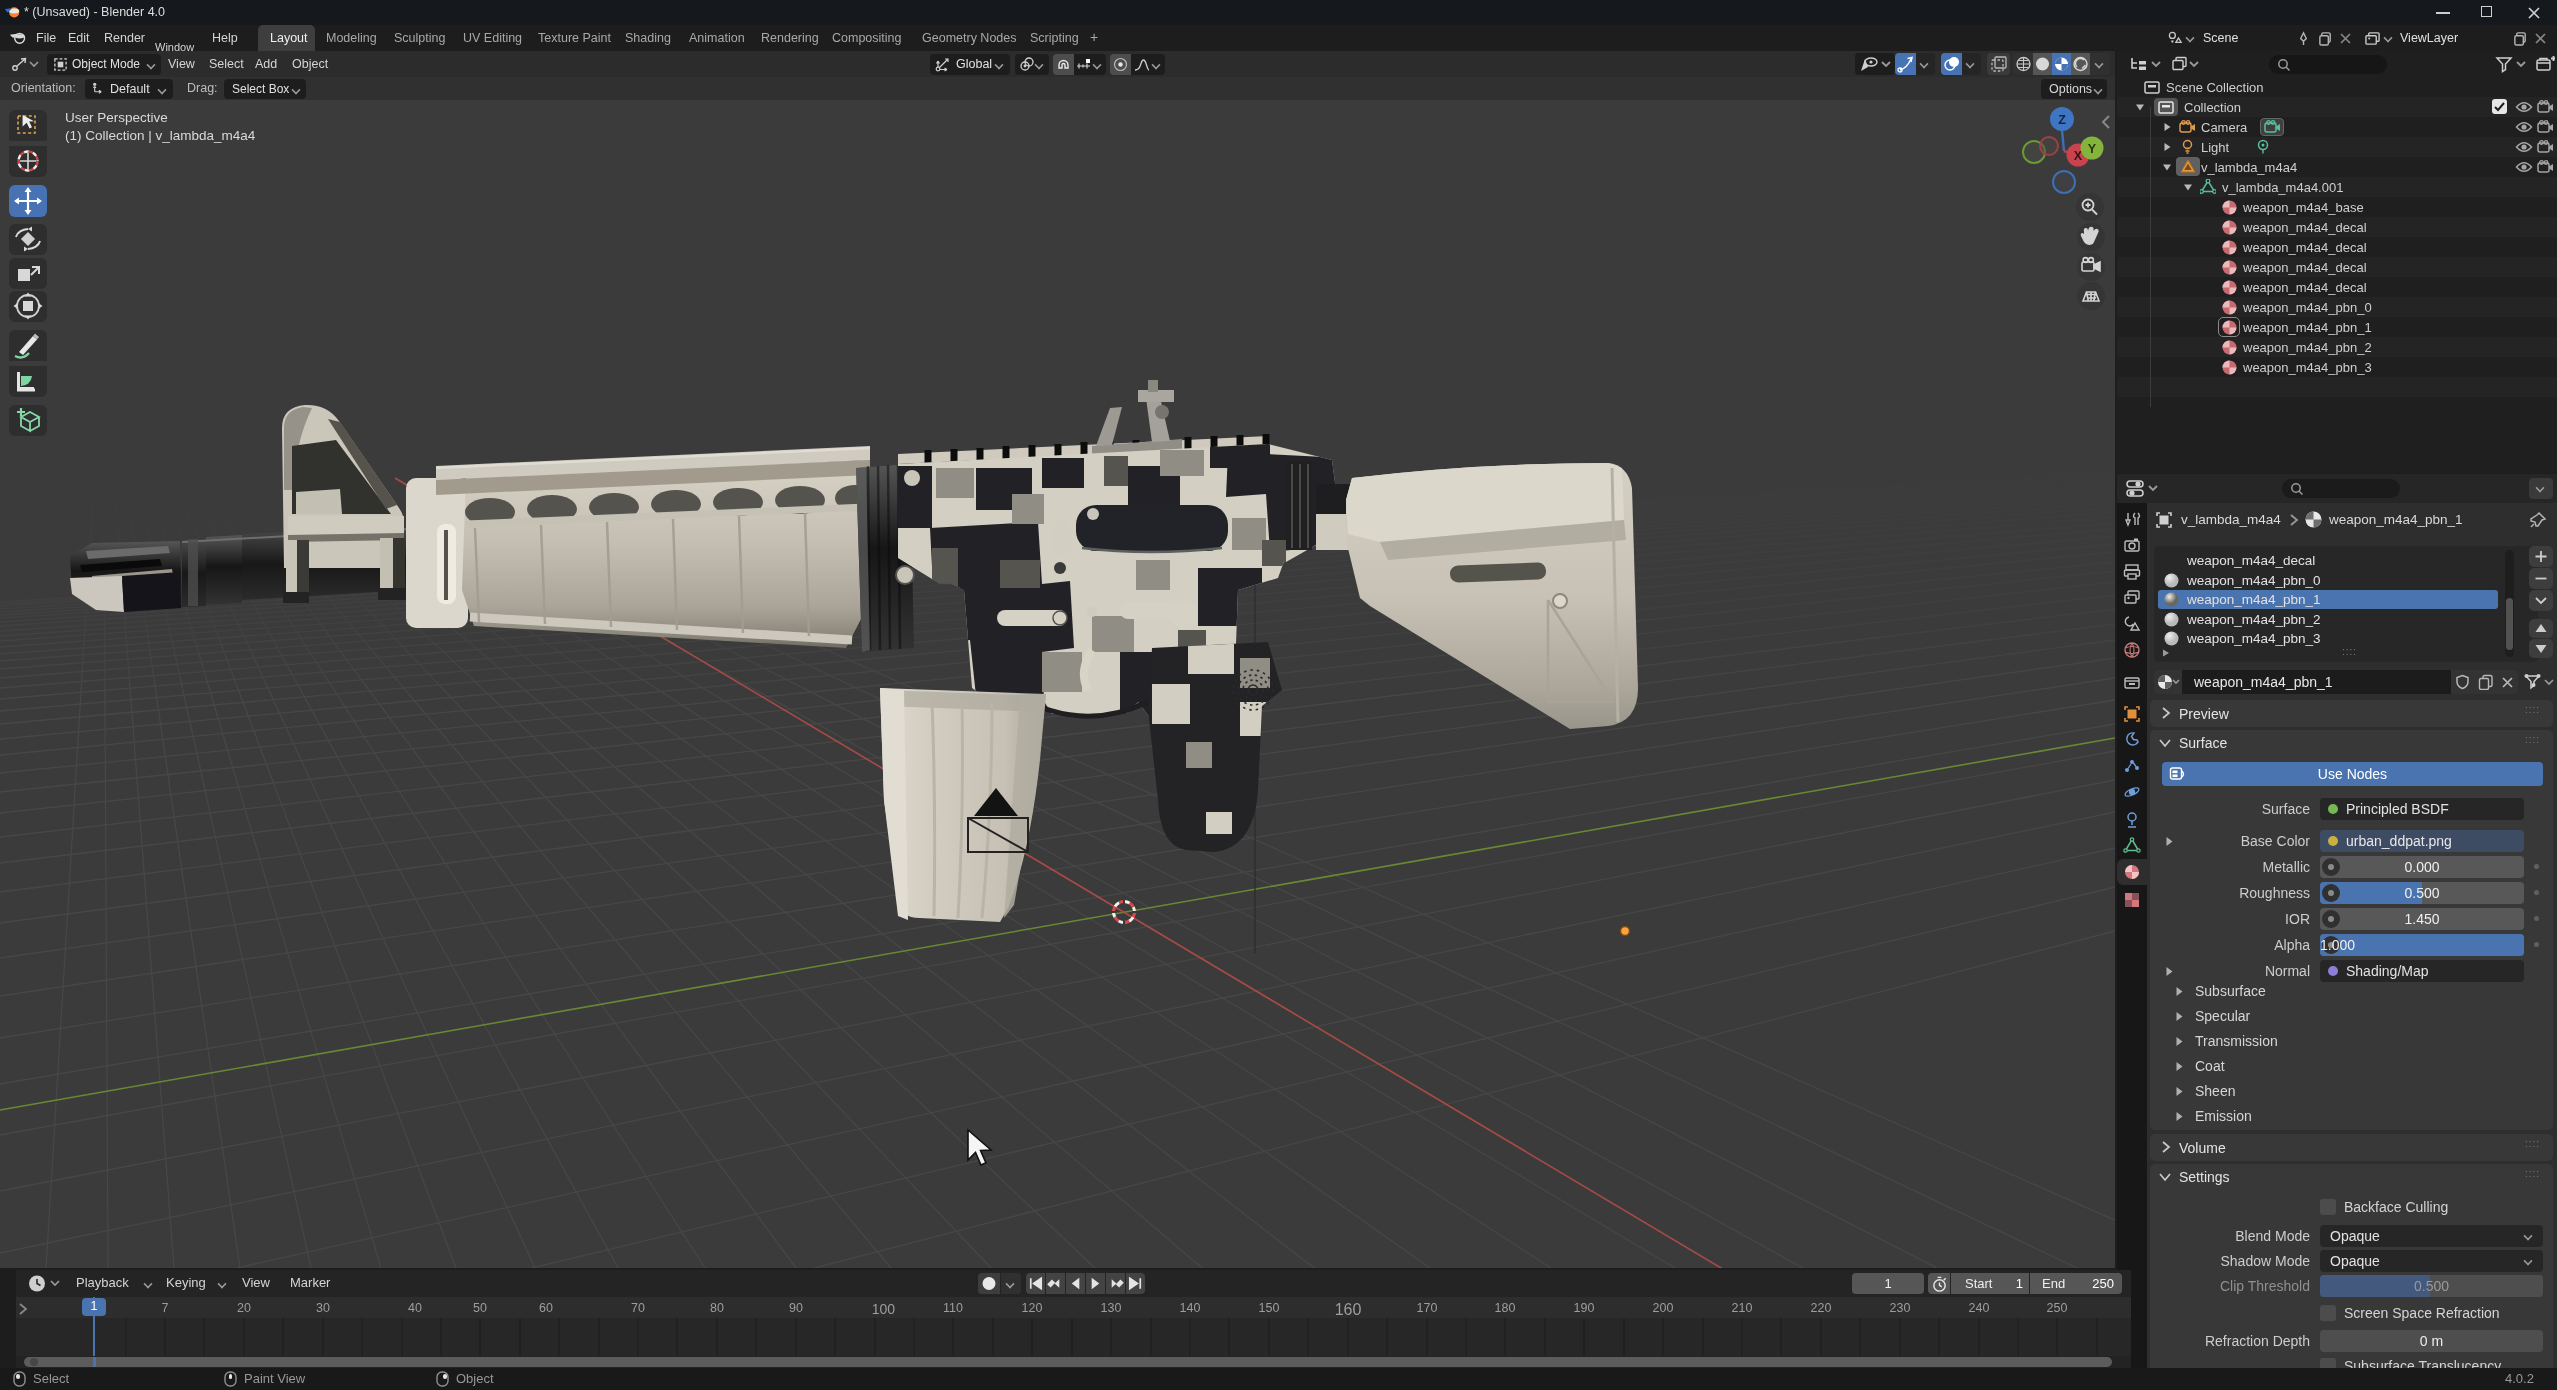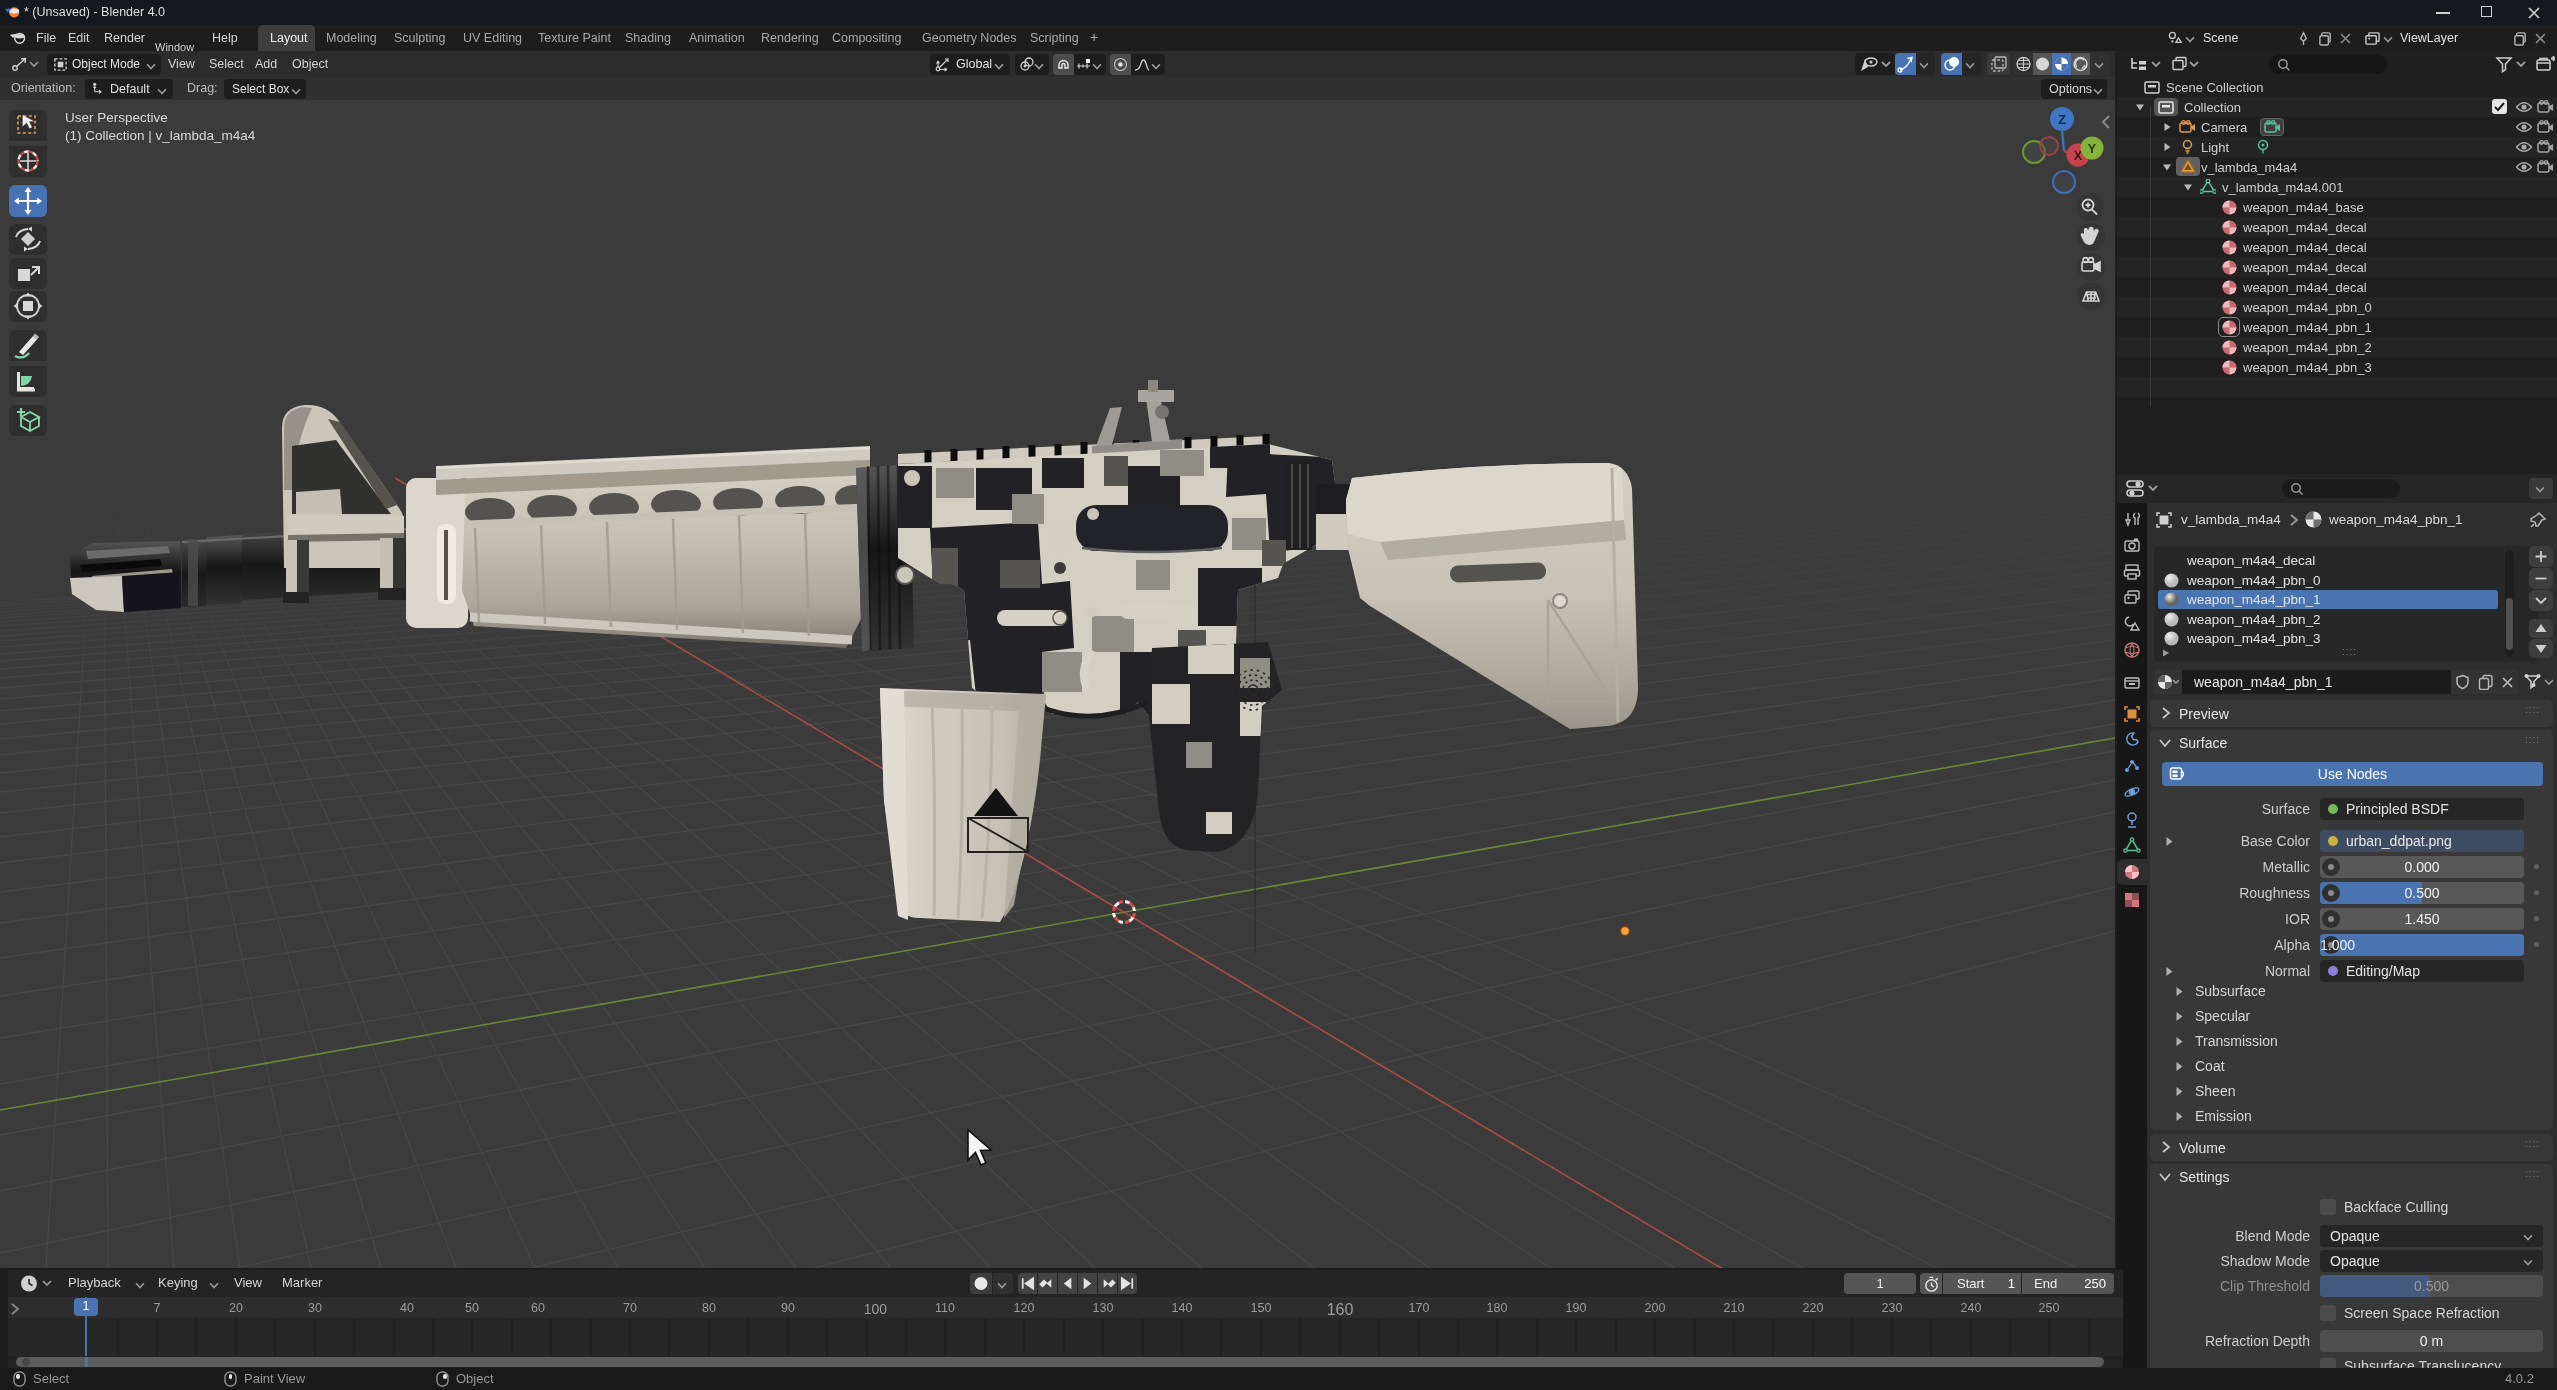--- a/index.html
+++ b/index.html
@@ -1106,21 +1106,21 @@
       <span class="abs" style="left:8px;top:8px;width:6px;height:6px;border-radius:50%;background:#8a8a8a"></span>
       <div class="tx" style="left:0;top:3px;width:204px;text-align:left;font-size:14px;color:#f0f0f0">1.000</div>
     </div>
 <span class="abs" style="left:417px;top:468px;width:5px;height:5px;border-radius:50%;background:#606060"></span>
 <svg class="abs" style="left:48px;top:492px" width="9" height="11">
       <path d="M1.5 1 l6 4.5 -6 4.5 Z" fill="#b0b0b0"></path>
     </svg>
 <div class="tx" style="left:0;top:489px;width:193px;text-align:right;font-size:14px;color:#cdcdcd">Normal</div>
 <div class="abs" style="left:203px;top:486px;width:204px;height:22px;background:#262626;border-radius:4px">
       <span style="position:absolute;left:8px;top:6px;width:10px;height:10px;border-radius:50%;background:#8d7fd8"></span>
-      <div class="tx" style="left:26px;top:3px;font-size:14px;color:#e2e2e2">Editing/Map</div>
+      <div class="tx" style="left:26px;top:3px;font-size:14px;color:#e2e2e2">Shading/Map</div>
     </div>
 <svg class="abs" style="left:58px;top:512px" width="9" height="11">
       <path d="M1.5 1 l6 4.5 -6 4.5 Z" fill="#b0b0b0"></path>
     </svg>
 <div class="tx" style="left:78px;top:509px;font-size:14px;color:#d6d6d6">Subsurface</div>
 <svg class="abs" style="left:58px;top:537px" width="9" height="11">
       <path d="M1.5 1 l6 4.5 -6 4.5 Z" fill="#b0b0b0"></path>
     </svg>
 <div class="tx" style="left:78px;top:534px;font-size:14px;color:#d6d6d6">Specular</div>
 <svg class="abs" style="left:58px;top:562px" width="9" height="11">
@@ -1171,21 +1171,21 @@
 <div class="abs" style="left:203px;top:831px;width:16px;height:16px;background:#4c4c4c;border-radius:3px"></div>
     <div class="tx" style="left:227px;top:831px;font-size:14px;color:#d4d4d4">Screen Space Refraction</div>
 <div class="tx" style="left:0;top:859px;width:193px;text-align:right;font-size:14px;color:#cdcdcd">Refraction Depth</div>
 <div class="abs" style="left:203px;top:856px;width:223px;height:22px;background:#4e4e4e;border-radius:4px">
       <div class="tx" style="left:0;top:3px;width:223px;text-align:center;font-size:14px;color:#ececec">0 m</div>
     </div>
 <div class="abs" style="left:203px;top:884px;width:16px;height:16px;background:#4c4c4c;border-radius:3px"></div>
     <div class="tx" style="left:227px;top:884px;font-size:14px;color:#d4d4d4">Subsurface Translucency</div>
 </div>
 
-<div class="abs" id="timeline" style="left:8px;top:1270px;width:2115px;height:98px;background:#14532d;overflow:hidden">
+<div class="abs" id="timeline" style="left:16px;top:1270px;width:2115px;height:98px;background:#14532d;overflow:hidden">
 <div class="abs" style="left:0;top:0;width:2115px;height:27px;background:#242424"></div>
 <svg class="abs" style="left:10px;top:4px" width="38" height="19" viewBox="0 0 38 19">
       <circle cx="11" cy="9.5" r="8" fill="#cfcfcf"></circle>
       <path d="M11 5 v4.5 l3.5 2" stroke="#242424" stroke-width="1.6" fill="none"></path>
       <path d="M25 7 l4 4 4-4" stroke="#9a9a9a" stroke-width="1.7" fill="none"></path>
     </svg>
 <div class="tx" style="left:60px;top:5px;font-size:13px">Playback</div>
     <span class="chev" style="position:absolute;left:128px;top:10px"></span>
 <div class="tx" style="left:150px;top:5px;font-size:13px">Keying</div>
     <span class="chev" style="position:absolute;left:202px;top:10px"></span>

